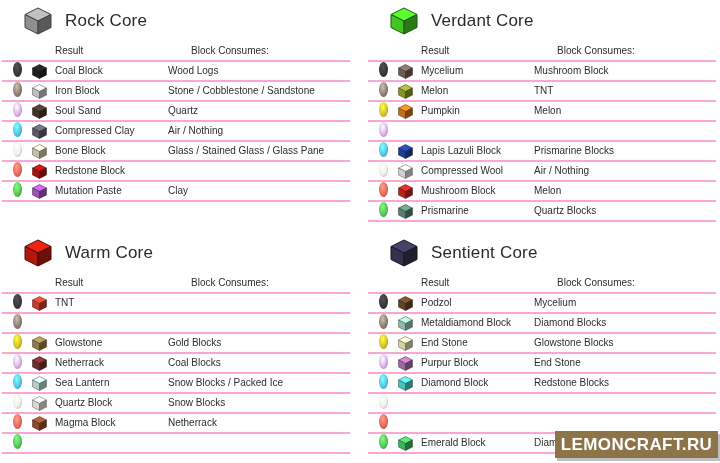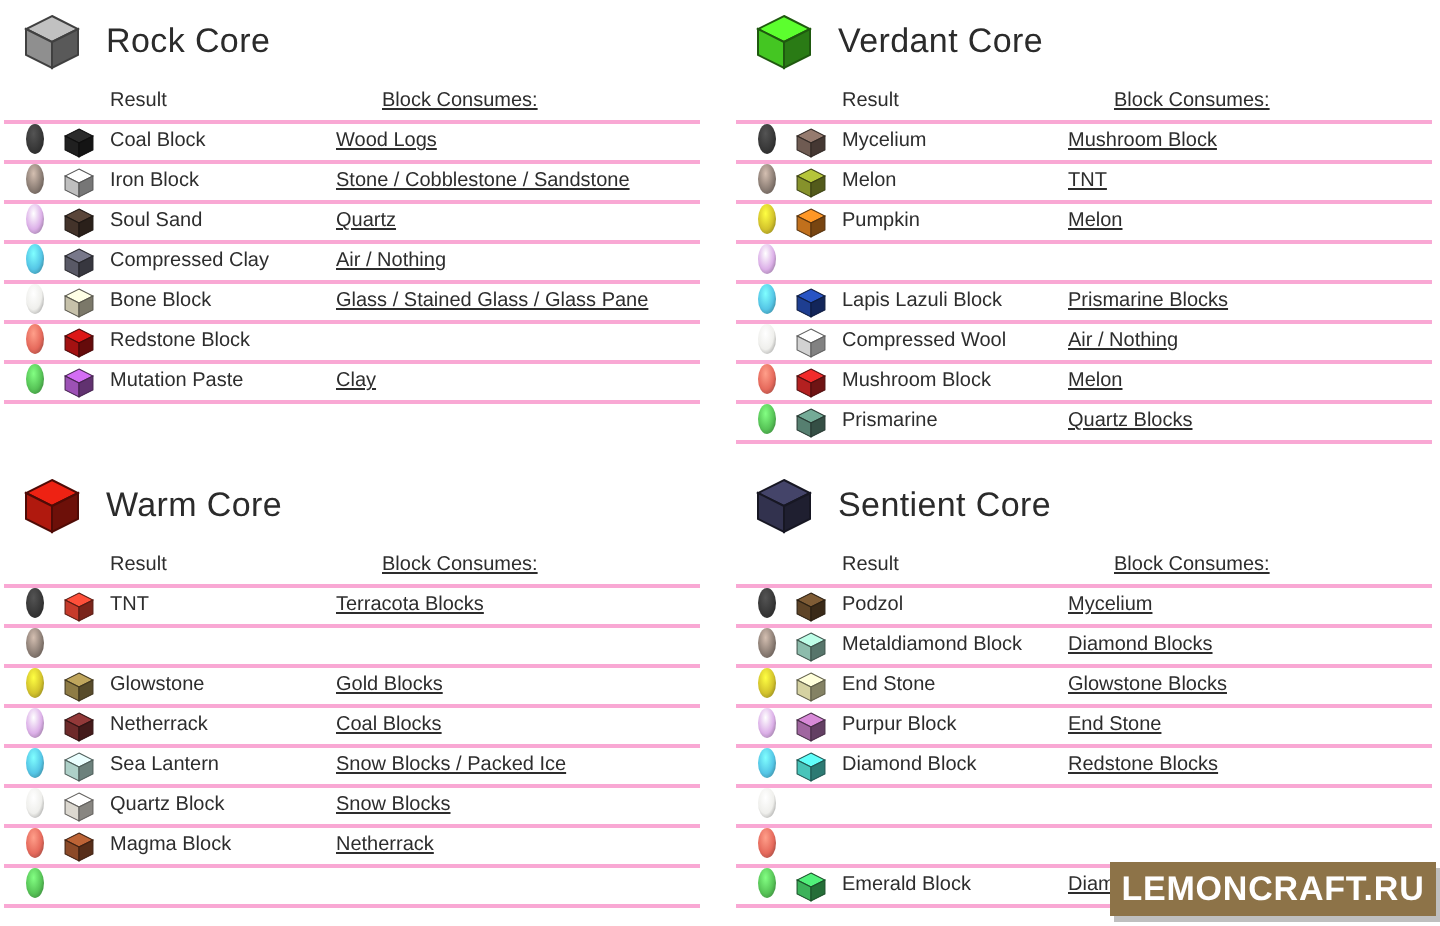--- a/index.html
+++ b/index.html
@@ -1,28 +1,28 @@
 <!DOCTYPE html>
 <html><head>
 <meta charset="utf-8">
 <style>
   html,body{margin:0;padding:0;background:#ffffff;}
   .page{position:relative;width:720px;height:463px;background:#ffffff;overflow:hidden;
         font-family:"Liberation Sans",sans-serif;color:#2d2d2d;}
   .section{position:absolute;width:352px;}
-  .sec-title{position:absolute;top:6px;left:12px;height:30px;display:flex;align-items:center;gap:13px;}
+  .sec-title{position:absolute;top:6px;left:24px;height:30px;display:flex;align-items:center;gap:13px;}
   .sec-title-text{font-size:17px;color:#2b2b2b;letter-spacing:.2px;white-space:nowrap;}
   .core-icon{width:28px;height:28px;display:flex;}
   .tbl{position:absolute;top:42px;left:2px;width:348px;}
   .t-row{display:flex;align-items:flex-start;height:20px;box-sizing:border-box;
          border-bottom:2px solid #f9a8d4;font-size:10px;line-height:18px;white-space:nowrap;}
   .c1{width:30px;display:flex;align-items:center;justify-content:center;flex:none;}
   .c2{width:136px;display:flex;align-items:center;gap:8px;flex:none;overflow:hidden;}
   .t-head .c2{padding-left:23px;}
-  .c3{flex:1;overflow:hidden;text-decoration:underline;}
+  .c3{flex:1;overflow:hidden;}
   .essence{width:9px;height:15px;border-radius:50%;display:inline-block;}
   .block-icon{width:15px;height:15px;display:flex;flex:none;}
   .watermark{position:absolute;left:555px;top:431px;width:163px;height:27px;background:#8d7348;
              color:#ffffff;display:flex;align-items:center;justify-content:center;
              font-size:17px;font-weight:bold;letter-spacing:.4px;box-shadow:2px 3px 0 #bfbfbf;
              cursor:pointer;}
 </style>
 </head>
 <body>
 
@@ -326,21 +326,20 @@
             <div class="c2">
               <span class="block-icon">
                 <svg width="100%" height="100%" viewBox="0 0 28 28" xmlns="http://www.w3.org/2000/svg">
      <polygon points="14,1 27,7.5 14,14 1,7.5" fill="#ff503a" stroke="#591b13" stroke-width="1"></polygon>
      <polygon points="1,7.5 14,14 14,27 1,20.5" fill="#c63b2b" stroke="#591b13" stroke-width="1"></polygon>
      <polygon points="14,14 27,7.5 27,20.5 14,27" fill="#7b251b" stroke="#591b13" stroke-width="1"></polygon>
    </svg>
               </span>
               <span>TNT</span>
             </div>
-            <div class="c3"><span>Terracota Blocks</span></div>
           </div>
           <div class="t-row">
             <div class="c1">
               <span class="essence" style="background: radial-gradient(at 42% 32%, rgb(212, 191, 177) 0%, rgb(141, 127, 118) 55%, rgb(78, 70, 65) 100%);"></span>
             </div>
             <div class="c2"></div>
             <div class="c3"><span></span></div>
           </div>
           <div class="t-row">
             <div class="c1">

